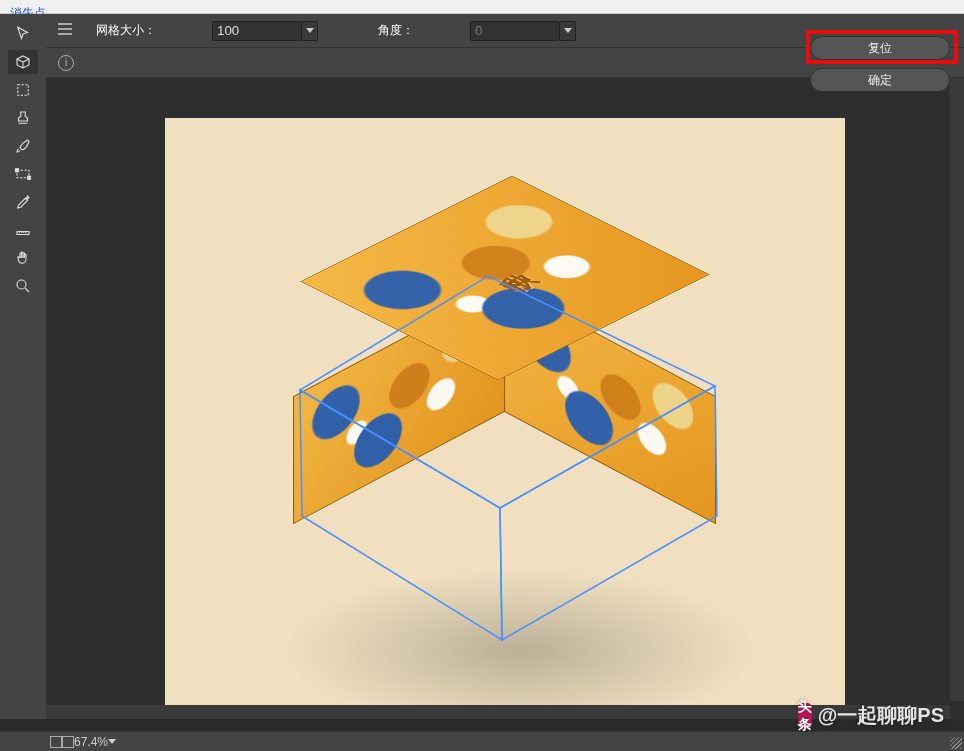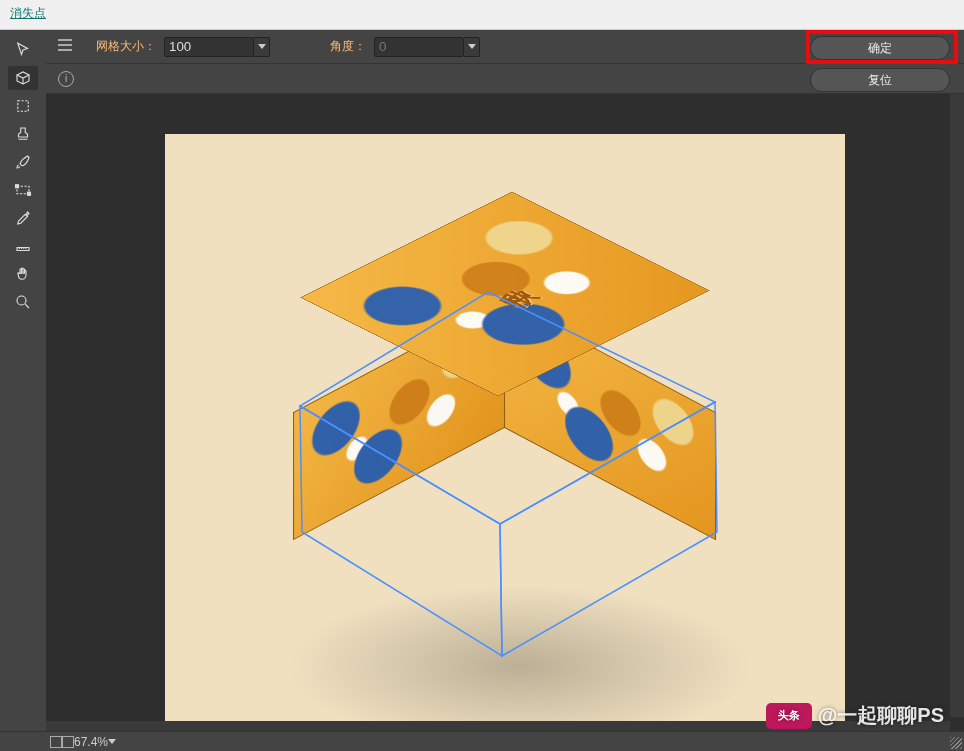--- a/index.html
+++ b/index.html
@@ -8,23 +8,23 @@
       height: 751px;
       background: #2a2a2a;
       font-family: "Microsoft YaHei", sans-serif;
       font-size: 12px;
       color: #ccc;
       overflow: hidden;
       position: relative;
     }
     .titlebar {
       background: #f0f0f0;
-      color: #0f766e;
+      color: #1d4ed8;
       padding: 5px 10px;
-      height: 30px;
+      height: 14px;
       border-bottom: 1px solid #ccc;
       text-decoration: underline;
     }
     .main-container {
       display: flex;
       height: calc(100% - 26px - 20px);
     }
     .toolbox {
       width: 46px;
       background: #444;
@@ -56,31 +56,31 @@
     }
     .options-bar {
       height: 34px;
       background: #444;
       border-bottom: 1px solid #333;
       display: flex;
       align-items: center;
       padding: 0 8px;
       gap: 8px;
     }
-    .options-bar .label { color: #fdba74; margin-left: 12px; }
+    .options-bar .label { color: #ffffff; margin-left: 12px; }
     .options-bar input.txt, .options-bar .combo {
       background: #333;
       border: 1px solid #222;
       color: #ddd;
       height: 20px;
       padding: 0 4px;
       width: 90px;
       border-radius: 2px;
     }
-    .options-bar .combo-wrap { display:flex; align-items:center; }
+    .options-bar .combo-wrap { display:flex; align-items:center;margin-left:48px; }
     .options-bar .combo-arrow {
       width: 16px; height: 20px; background:#3a3a3a; border:1px solid #222;
       display:flex; align-items:center; justify-content:center; cursor:pointer;
       border-left:none; border-radius: 0 2px 2px 0;
     }
     .hamburger { cursor:pointer; padding:4px; }
     .info-bar {
       height: 30px;
       background: #444;
       border-bottom: 1px solid #333;
@@ -199,22 +199,22 @@
       display:flex; align-items:center; padding:0 50px; color:#ccc;
     }
     .statusbar .small-icon { width:12px; height:12px; border:1px solid #aaa; }
     .watermark {
       position:absolute; right:20px; bottom:22px;
       color: rgba(255,255,255,0.88); font-size:20px; font-weight:bold;
       text-shadow: 0 0 4px rgba(0,0,0,0.5);
       display:flex; align-items:center; gap:6px;
     }
     .watermark .logo {
-      width:46px; height:26px; background:#be185d; border-radius:5px;
-      color:#fff; display:flex; align-items:center; justify-content:center; font-size:11px;
+      width:14px; height:26px; background:#be185d; border-radius:5px;
+      color:#fff; display:flex; align-items:center; justify-content:center; font-size:14px;
     }
     .resize-grip {
       position:absolute; right:2px; bottom:2px; width:12px; height:12px;
       background: repeating-linear-gradient(135deg,#888 0 1px, transparent 1px 3px);
     }
   </style>
 </head>
 <body>
 
 <div class="titlebar">
@@ -332,24 +332,24 @@
         </svg>
       </div>
       <div class="scroll-v"></div>
       <div class="scroll-h"></div>
     </div>
   </div>
 </div>
 
 <div class="action-buttons">
   <div class="btn">
+      <span>复位</span>
+    </div>
+  <div class="btn">
       <span>确定</span>
-    </div>
-  <div class="btn">
-      <span>复位</span>
     </div>
 </div>
 <div class="highlight-box"></div>
 
 <div class="statusbar">
   <span class="small-icon"></span>
   <span class="small-icon"></span>
   <span>67.4%</span>
   <svg width="8" height="5" viewBox="0 0 8 5">
       <path d="M0 0l4 5 4-5z" fill="#ccc"></path>

